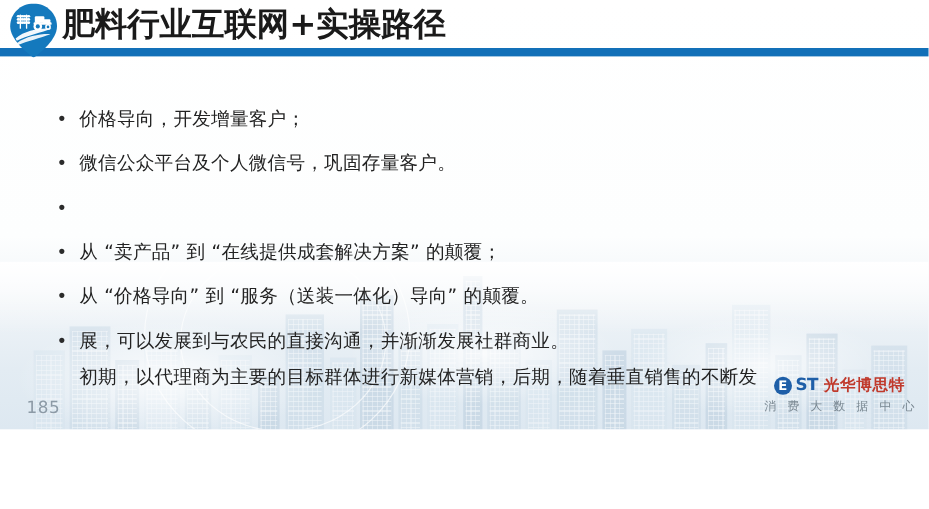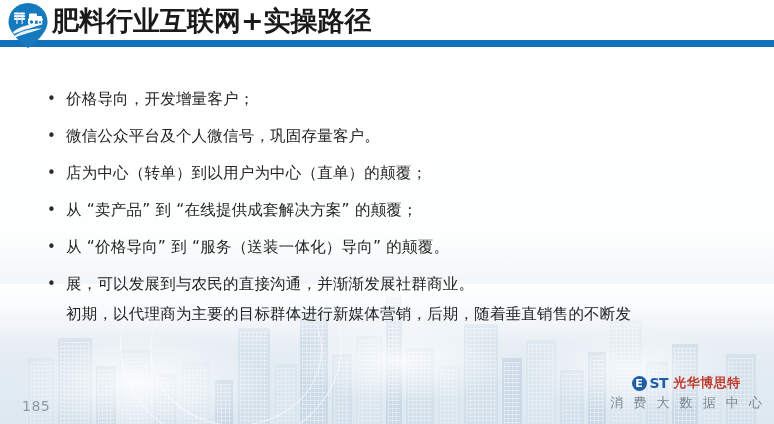--- a/index.html
+++ b/index.html
@@ -6,21 +6,21 @@
     margin: 0;
     padding: 0;
     background: #ffffff;
   }
   body {
     font-family: "DejaVu Sans", "Liberation Sans", sans-serif;
   }
   #slide {
     position: relative;
     width: 774px;
-    height: 424px;
+    height: 358px;
     overflow: hidden;
     background: linear-gradient(180deg, #ffffff 0%, #fdfefe 55%, #eef3f7 72%, #e3ecf3 86%, #dde8f1 100%);
   }
 
   
   .bg-sky {
     position: absolute;
     left: 0; right: 0;
     bottom: 0;
     height: 140px;
@@ -179,21 +179,21 @@
     letter-spacing: -0.5px;
   }
   .brand-cn {
     font-size: 13px;
     font-weight: bold;
     color: #c0392b;
     letter-spacing: 0.5px;
     margin-left: 2px;
   }
   .brand-sub {
-    font-size: 13px;
+    font-size: 10px;
     color: #7a8892;
     letter-spacing: 3px;
     margin-top: 2px;
     margin-right: -3px;
   }
 </style>
 </head>
 <body>
 
 <div id="slide">
@@ -287,21 +287,20 @@
     <div class="bullet-row">
       <span class="bullet-dot">•</span>
       <div class="bullet-text">
         <span class="ln">微信公众平台及个人微信号，巩固存量客户。</span>
       </div>
     </div>
 
     <div class="bullet-row">
       <span class="bullet-dot">•</span>
       <div class="bullet-text">
-        <span class="ln indent">店为中心（转单）到以用户为中心（直单）的颠覆；</span>
       </div>
     </div>
 
     <div class="bullet-row">
       <span class="bullet-dot">•</span>
       <div class="bullet-text">
         <span class="ln">从 “卖产品” 到 “在线提供成套解决方案” 的颠覆；</span>
       </div>
     </div>
 

